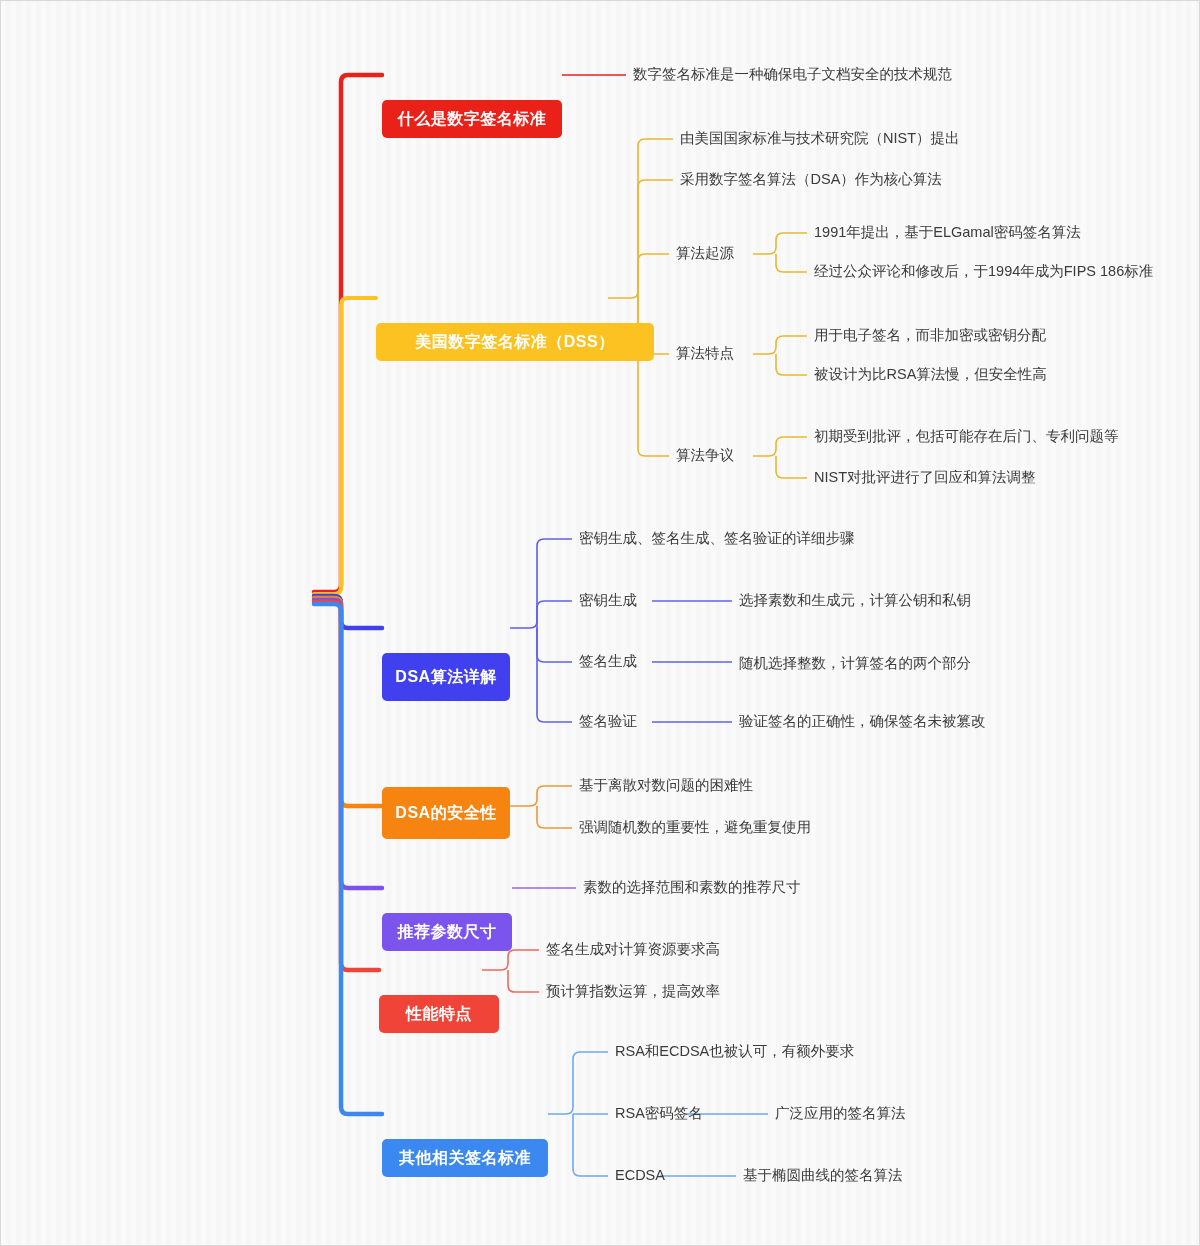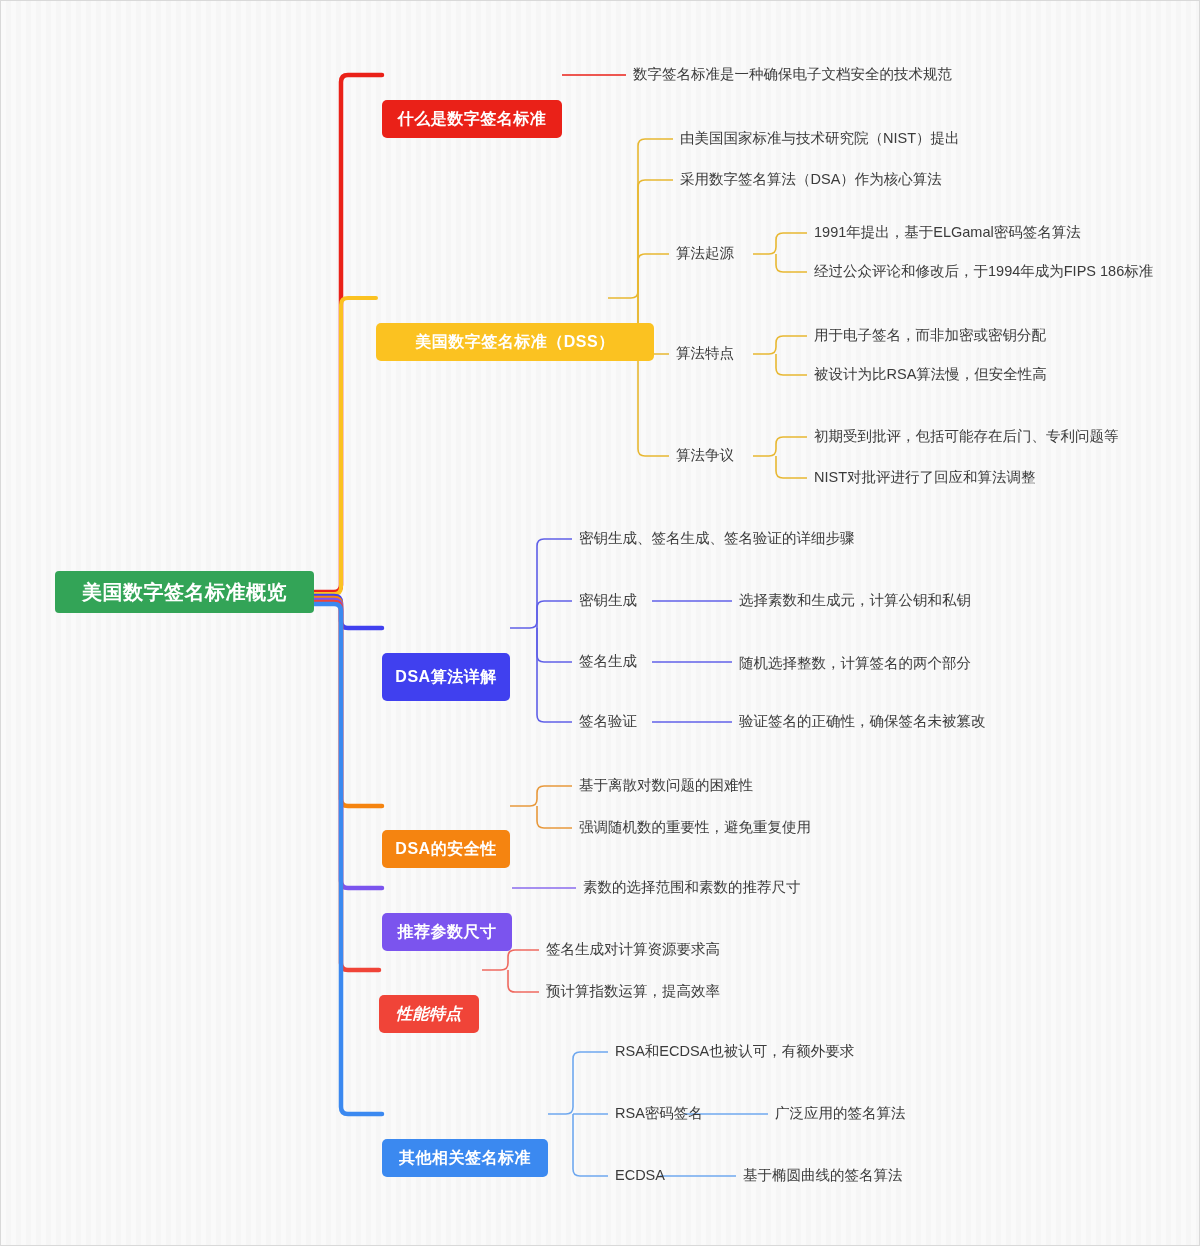--- a/index.html
+++ b/index.html
@@ -138,45 +138,42 @@
 
     <g>
       <path d="M547 1113 H565 Q572 1113 572 1106 V1058 Q572 1051 579 1051 H607" fill="none" stroke="#6fa8ef" stroke-width="1.6"></path>
       <path d="M572 1113 Q572 1113 572 1113 H607" fill="none" stroke="#6fa8ef" stroke-width="1.6"></path>
       <path d="M572 1113 V1168 Q572 1175 579 1175 H607" fill="none" stroke="#6fa8ef" stroke-width="1.6"></path>
       <path d="M683 1113 H767" fill="none" stroke="#6fa8ef" stroke-width="1.6"></path>
       <path d="M659 1175 H735" fill="none" stroke="#6fa8ef" stroke-width="1.6"></path>
     </g>
   </svg>
 
-  <div class="node root" style="left:54px;top:570px;width:259px;height:42px;background:#33a457;">
-    <span>美国数字签名标准概览</span>
-  </div>
 
   <div class="node main" style="left:381px;top:55px;width:180px;height:38px;background:#ea2118;">
     <span>什么是数字签名标准</span>
   </div>
 
   <div class="node main" style="left:375px;top:278px;width:278px;height:38px;background:#fbc221;">
     <span>美国数字签名标准（DSS）</span>
   </div>
 
   <div class="node main" style="left:381px;top:608px;width:128px;height:48px;background:#4040ef;">
     <span>DSA算法详解</span>
   </div>
 
-  <div class="node main" style="left:381px;top:785px;width:128px;height:38px;background:#f58410;">
+  <div class="node main" style="left:381px;top:742px;width:128px;height:52px;background:#f58410;">
     <span>DSA的安全性</span>
   </div>
 
   <div class="node main" style="left:381px;top:868px;width:130px;height:38px;background:#7b54ee;">
     <span>推荐参数尺寸</span>
   </div>
 
-  <div class="node main" style="left:378px;top:950px;width:100px;height:38px;background:#f04438;font-style:italic;">
+  <div class="node main" style="left:378px;top:950px;width:120px;height:38px;background:#f04438;">
     <span>性能特点</span>
   </div>
 
   <div class="node main" style="left:381px;top:1094px;width:166px;height:38px;background:#3b89f0;">
     <span>其他相关签名标准</span>
   </div>
 
   <div class="leaf" style="left:632px;top:66px;">数字签名标准是一种确保电子文档安全的技术规范</div>
 
   <div class="sub" style="left:679px;top:130px;">由美国国家标准与技术研究院（NIST）提出</div>

